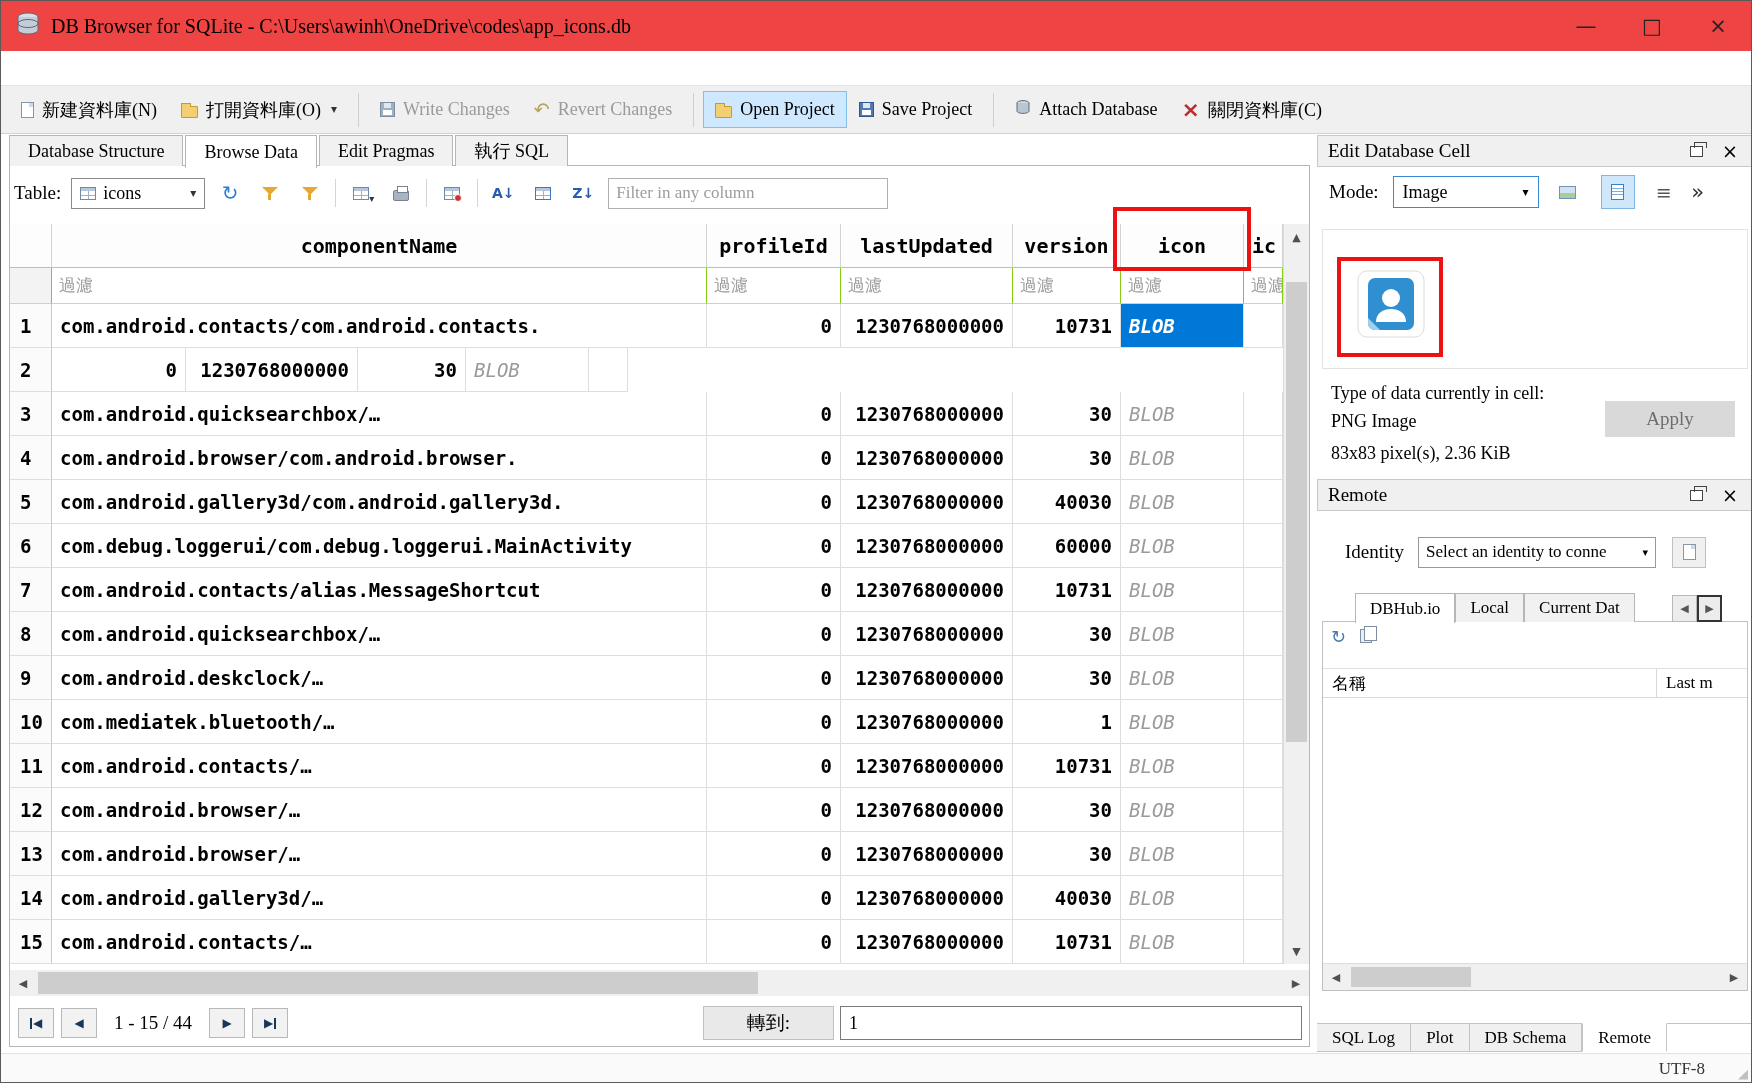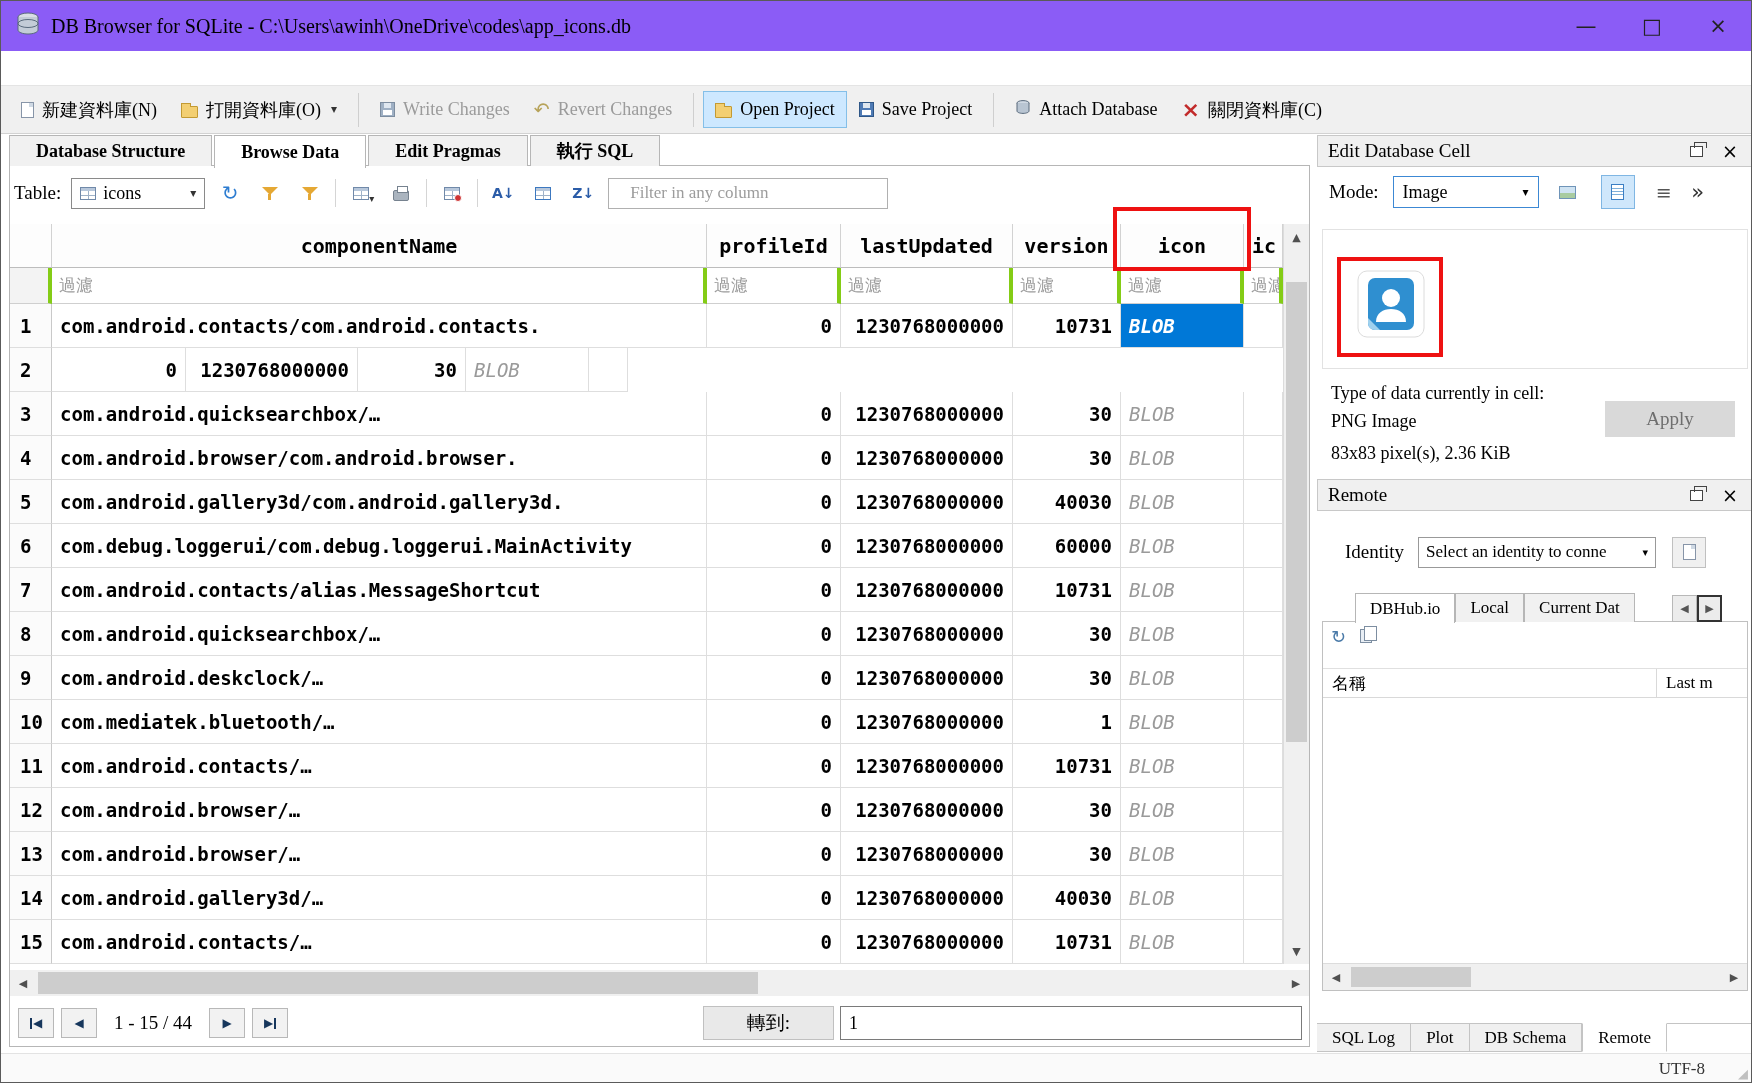--- a/index.html
+++ b/index.html
@@ -1,20 +1,20 @@
 <!DOCTYPE html>
 <html><head>
 <meta charset="utf-8">
 <style>
   * { margin:0; padding:0; box-sizing:border-box; }
   body { margin:0; background:#9a9a9a; font-family:"Liberation Serif","DejaVu Serif",serif; }
   #window { position:relative; width:1752px; height:1083px; background:#ffffff; border:1px solid #5a5a5a; overflow:hidden; color:#000; }
 
   
-  .titlebar { position:absolute; left:0; top:0; width:100%; height:50px; background:#8b5cf6; display:flex; align-items:center;text-align:right; }
+  .titlebar { position:absolute; left:0; top:0; width:100%; height:50px; background:#ef4444; display:flex; align-items:center;text-align:right; }
   .app-icon { margin-left:14px; }
   .win-title { font-size:20px; margin-left:10px; }
   .win-btns { position:absolute; right:0; top:0; height:50px; display:flex; }
   .win-btn { width:66px; height:50px; display:flex; align-items:center; justify-content:center; font-size:21px; font-family:"DejaVu Sans",sans-serif; color:#222; }
 
   
   .menubar { position:absolute; left:0; top:50px; width:100%; height:34px; background:#fff; display:flex; align-items:center; font-size:19px; }
   .menu-item { padding:0 15px; height:100%; display:flex; align-items:center; }
 
   
@@ -50,39 +50,39 @@
   .i-copy { width:12px; height:14px; border:1px solid #7d8ea1; background:#e8eef4; }
   .i-copy::before { content:""; position:absolute; left:3px; top:-4px; width:11px; height:13px; border:1px solid #7d8ea1; background:#fff; }
   .i-float { width:13px; height:11px; border:1px solid #444; background:#fff; }
   .i-float::before { content:""; position:absolute; left:3px; top:-5px; width:11px; height:5px; border:1px solid #444; border-bottom:none; }
   .i-pic { width:17px; height:13px; border:1px solid #6f94b8; background:linear-gradient(to bottom,#cfe3f2 0 6px,#a8cba0 6px); }
   .i-doc-blue { width:13px; height:16px; background:#fff; border:1px solid #3b7fc4;
     background-image:linear-gradient(to bottom,transparent 0 3px,#7fb0d9 3px 4px,transparent 4px 6px,#7fb0d9 6px 7px,transparent 7px 9px,#7fb0d9 9px 10px,transparent 10px); }
 
   
   .tabbar { position:absolute; left:8px; top:134px; height:31px; display:flex; font-size:18px; z-index:6; }
-  .tab { padding:0 26px; display:flex; align-items:center; border:1px solid #b6b6b6; border-bottom:none; background:#f1f1f1; margin-right:2px; height:31px;font-weight:bold; }
+  .tab { padding:0 18px; display:flex; align-items:center; border:1px solid #b6b6b6; border-bottom:none; background:#f1f1f1; margin-right:2px; height:31px; }
   .tab.active { background:#fff; height:33px; z-index:7; }
 
   
   .left-pane { position:absolute; left:8px; top:164px; width:1301px; height:882px; border:1px solid #b6b6b6; background:#fff; }
   .controls-row { position:absolute; left:4px; top:7px; height:40px; display:flex; align-items:center; gap:10px; font-size:19px; }
   .combo { border:1px solid #8a8a8a; height:31px; display:flex; align-items:center; padding:0 8px; background:#fff; gap:7px; font-size:18px; }
   .combo .carr { font-size:12px; color:#333; margin-left:6px; }
   .tool-btn { width:30px; height:30px; display:flex; align-items:center; justify-content:center; position:relative; }
   .vsep { width:1px; height:28px; background:#d5d5d5; }
-  .filter-any { width:280px; height:31px; border:1px solid #b0b0b0; font-size:17px; padding:0 21px; font-family:"Liberation Serif","DejaVu Serif",serif; }
+  .filter-any { width:280px; height:31px; border:1px solid #b0b0b0; font-size:17px; padding:0 7px; font-family:"Liberation Serif","DejaVu Serif",serif; }
   input::placeholder { color:#9c9c9c; opacity:1; }
 
   
   .grid { position:absolute; left:0; top:58px; width:1299px; height:740px; border-bottom:1px solid #c9c9c9; background:#fff; font-family:"DejaVu Sans Mono","Liberation Mono",monospace; }
   .grid-header { display:flex; height:44px; font-weight:bold; font-size:20px; }
   .hcell { border-right:1px solid #d2d2d2; border-bottom:1px solid #bdbdbd; display:flex; align-items:center; justify-content:center; background:#fdfdfd; overflow:hidden; white-space:nowrap; }
   .filter-row { display:flex; height:36px; }
-  .fcell { border-right:4px solid #84cc16; border-bottom:1px solid #cfcfcf; background:#fff; overflow:hidden; }
+  .fcell { border-right:1px solid #84cc16; border-bottom:1px solid #cfcfcf; background:#fff; overflow:hidden; }
   .fcell.corner { background:#f3f3f3; }
   .fcell input { width:100%; height:100%; border:none; outline:none; font-size:17px; padding-left:7px; background:transparent; font-family:"Liberation Serif","DejaVu Serif",serif; }
   .grid-row { display:flex; height:44px; font-weight:bold; font-size:19px; }
   .cell { border-right:1px solid #dedede; border-bottom:1px solid #dedede; display:flex; align-items:center; overflow:hidden; white-space:nowrap; background:#fff; }
   .c-num  { width:42px;  padding-left:10px; background:#fbfbfb; border-right:1px solid #c9c9c9; }
   .c-name { width:655px; padding-left:8px; }
   .c-pid  { width:134px; justify-content:flex-end; padding-right:8px; }
   .c-upd  { width:172px; justify-content:flex-end; padding-right:8px; }
   .c-ver  { width:108px; justify-content:flex-end; padding-right:8px; }
   .c-icon { width:123px; padding-left:8px; }

